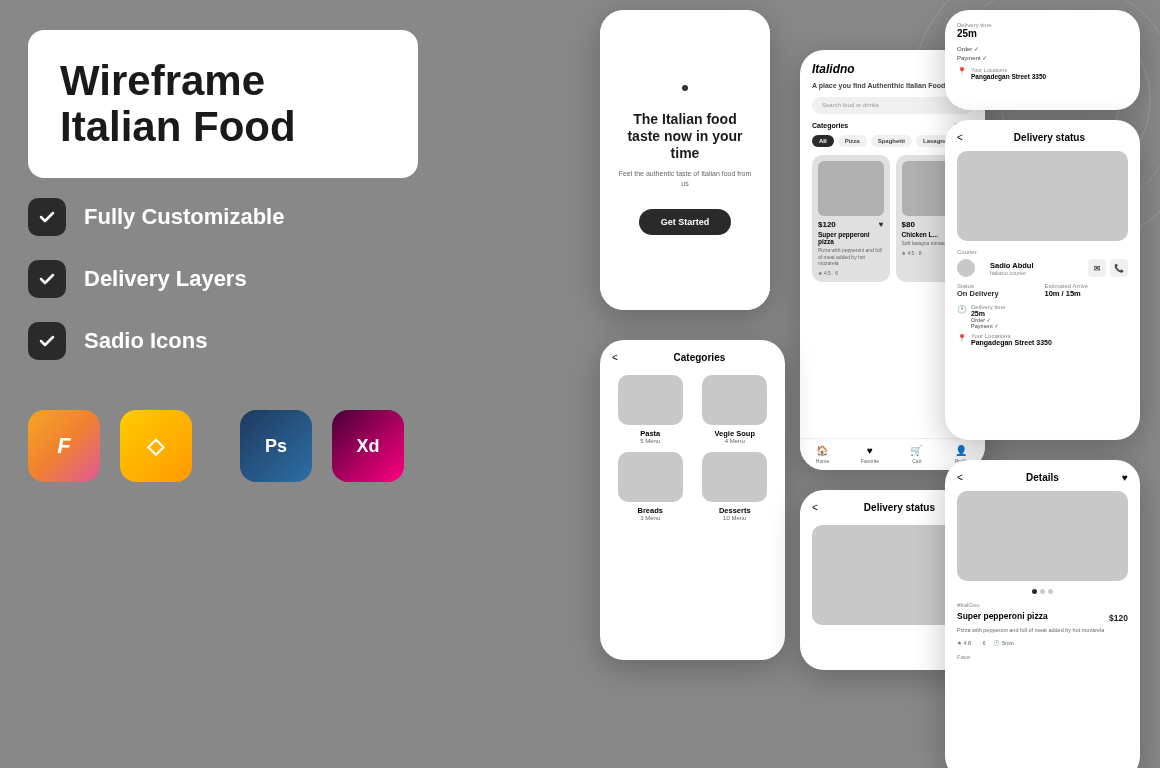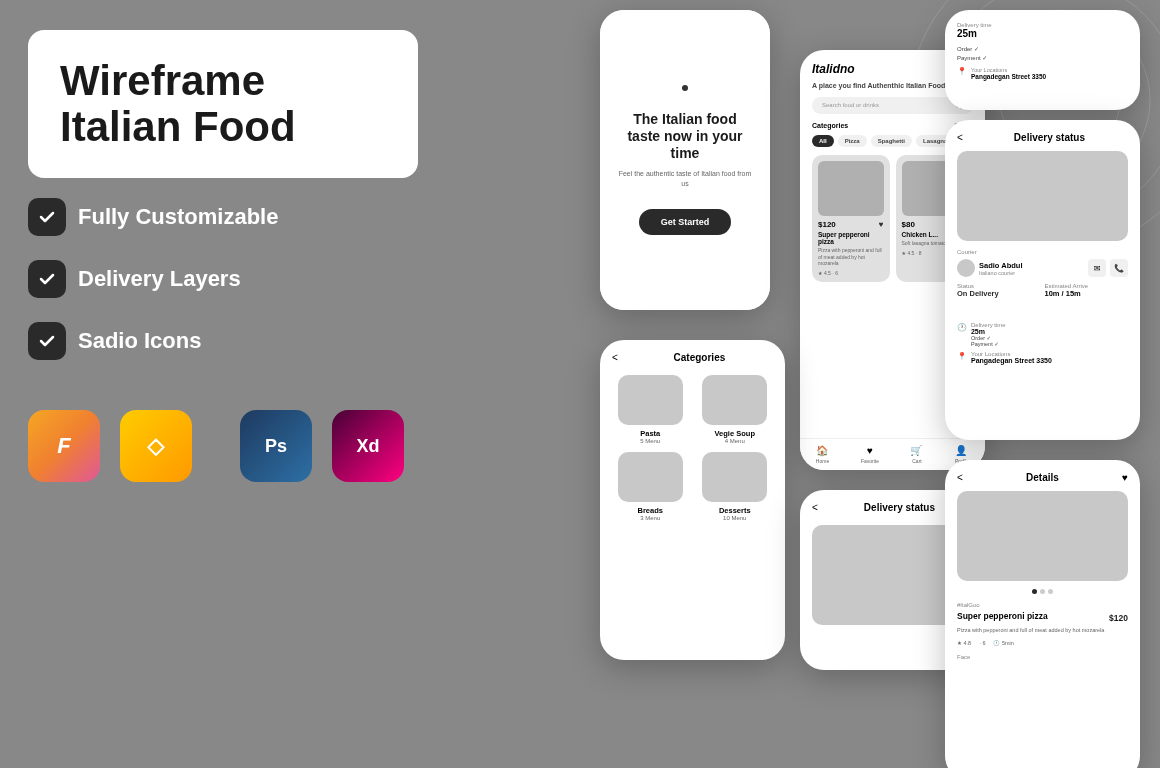--- a/index.html
+++ b/index.html
@@ -60,21 +60,21 @@
     }
 
     .feature-list {
       list-style: none;
       margin-bottom: 50px;
     }
 
     .feature-item {
       display: flex;
       align-items: center;
-      gap: 12px;
+      gap: 18px;
       margin-bottom: 24px;
     }
 
     .check-icon {
       width: 38px;
       height: 38px;
       background: #2a2a2a;
       border-radius: 10px;
       display: flex;
       align-items: center;
@@ -499,21 +499,21 @@
     .dr-courier-row {
       display: flex;
       justify-content: space-between;
       align-items: flex-start;
       margin-bottom: 6px;
     }
 
     .dr-courier-info {
       display: flex;
       align-items: center;
-      gap: 4px;
+      gap: 15px;
     }
 
     .dr-avatar {
       width: 18px;
       height: 18px;
       background: #c8c8c8;
       border-radius: 50%;
     }
 
     .dr-name {
@@ -539,21 +539,21 @@
       display: flex;
       align-items: center;
       justify-content: center;
       font-size: 8px;
     }
 
     .dr-status-row {
       display: grid;
       grid-template-columns: 1fr 1fr;
       gap: 4px;
-      margin-bottom: 24px;
+      margin-bottom: 6px;
     }
 
     .dr-status-label {
       font-size: 6px;
       color: #888;
     }
 
     .dr-status-value {
       font-size: 7.5px;
       font-weight: 700;

